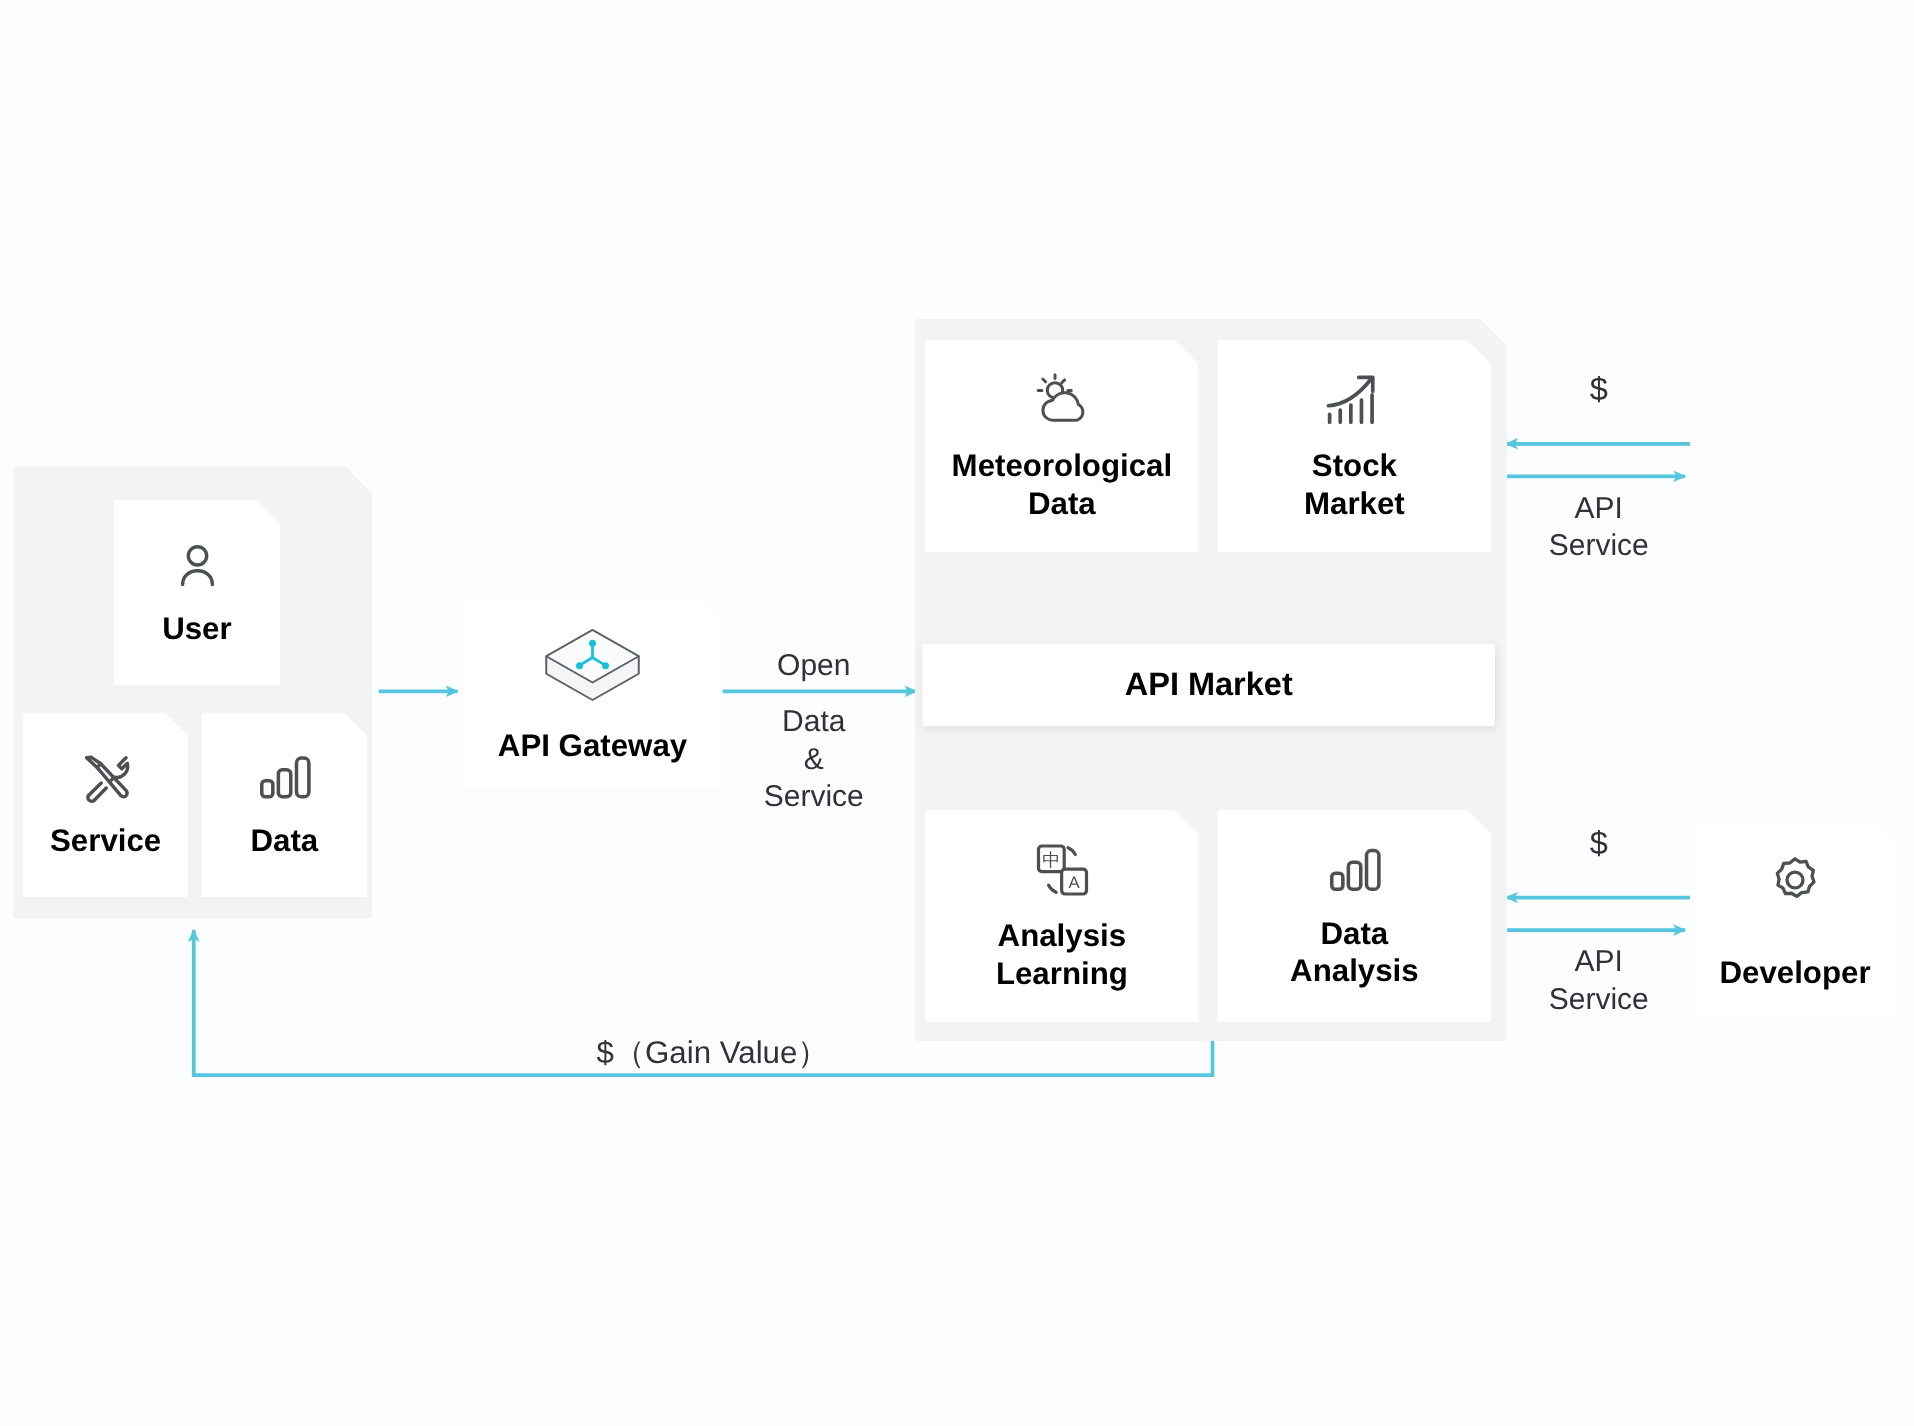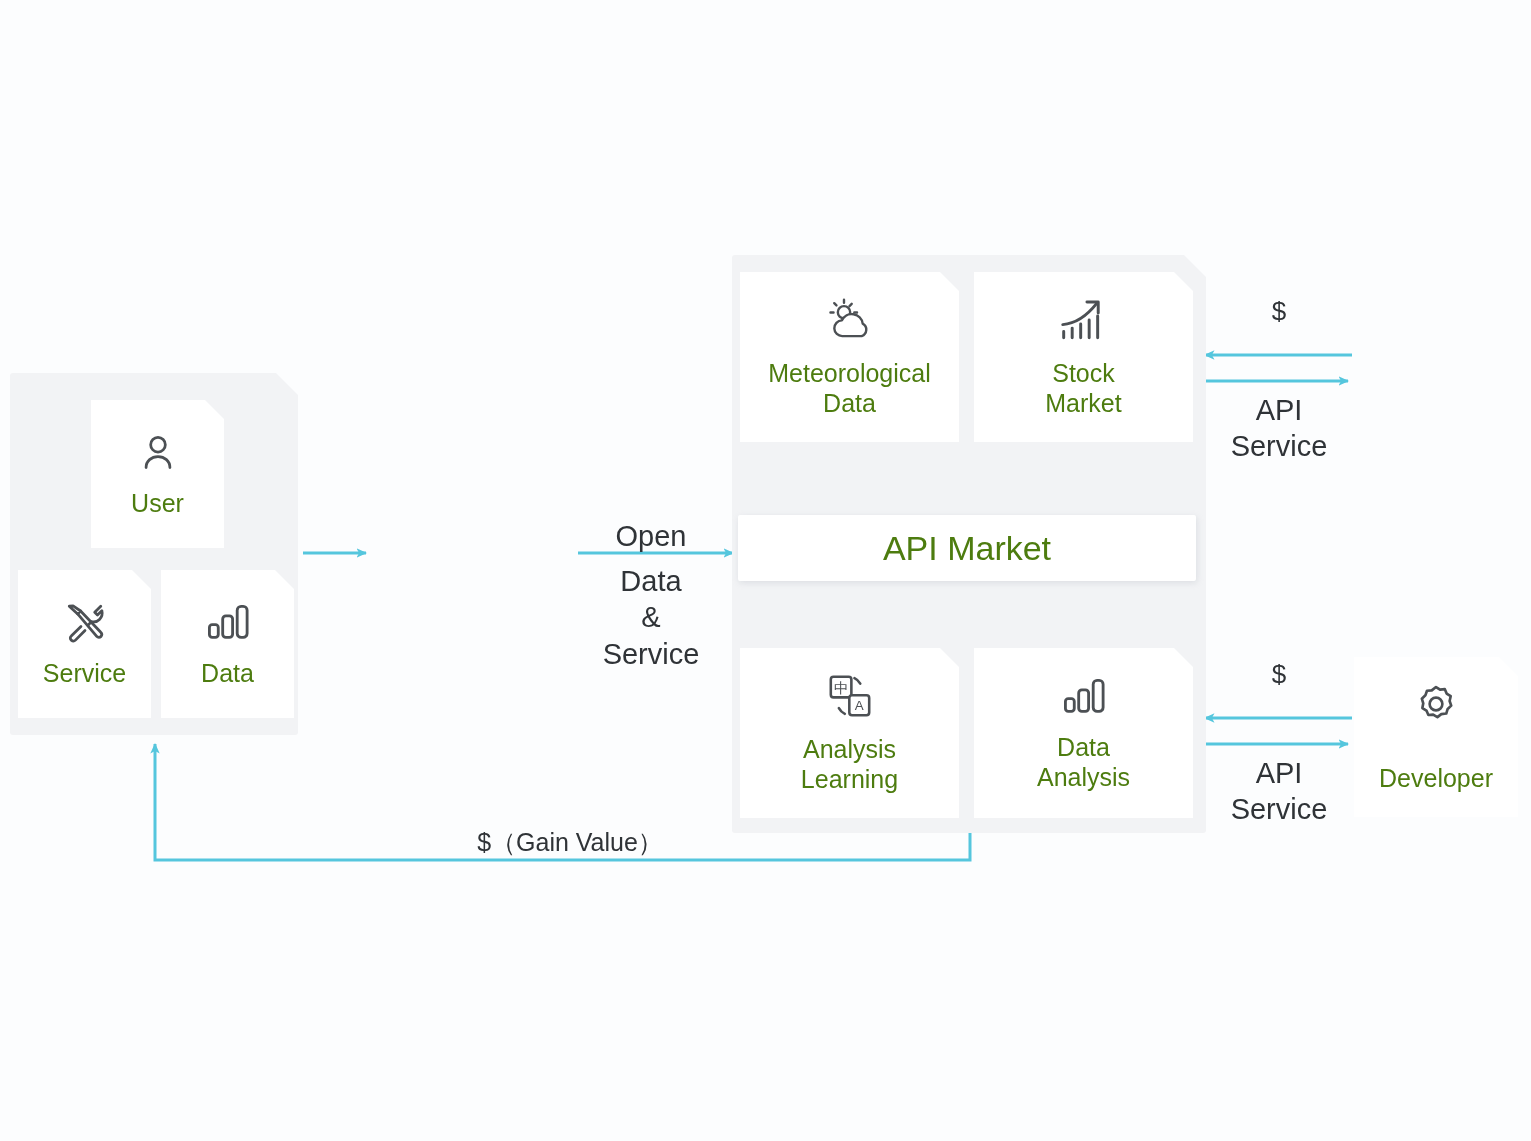--- a/index.html
+++ b/index.html
@@ -44,42 +44,43 @@
     justify-content: center;
     color: #33383d;
     clip-path: polygon(0 0, calc(100% - 19px) 0, 100% 19px, 100% 100%, 0 100%);
     filter: drop-shadow(2px 3px 3px rgba(140,150,165,0.22));
   }
   .card .card-label {
     text-align: center;
     line-height: 1.2;
     white-space: pre-line;
     font-size: 25px;
-    color: #4d7c0f;
+    color: #000000;
+    font-weight: bold;
   }
   .card .card-icon {
     display: flex;
     align-items: center;
     justify-content: center;
     margin-bottom: 14px;
   }
   .card.plain {
     clip-path: none;
     filter: drop-shadow(1px 2px 3px rgba(140,150,165,0.22));
     border-radius: 2px;
   }
 
   
   .edge {
     position: absolute;
     pointer-events: none;
   }
   .edge-label {
     position: absolute;
-    font-size: 29px;
+    font-size: 24px;
     color: #2f3337;
     text-align: center;
     line-height: 1.25;
     white-space: pre-line;
   }
 
   svg { overflow: visible; display: block; }
 </style>
 </head>
 <body>
@@ -172,20 +173,40 @@
     <span class="card-icon">
       <svg width="46" height="44" viewBox="0 0 26 24" fill="none" stroke="#4c5054" stroke-width="1.6" stroke-linejoin="round">
         <rect x="2.5" y="13.5" width="5" height="7.2" rx="1.6"></rect>
         <rect x="10" y="8.5" width="5.6" height="12.2" rx="1.8"></rect>
         <rect x="18.2" y="3.2" width="5.6" height="17.5" rx="2.2"></rect>
       </svg>
     </span>
     <span class="card-label">Data</span>
   </div>
 
+  <div class="node card" style="left:370px; top:478px; width:208px; height:152px;">
+    <span class="card-icon">
+      <svg width="86" height="72" viewBox="0 0 86 72">
+
+        <path d="M43 8 L80 29 L80 43 L43 64 L6 43 L6 29 Z" fill="#f4f5f7" stroke="#5c6167" stroke-width="1.6" stroke-linejoin="round"></path>
+
+        <path d="M43 8 L80 29 L43 50 L6 29 Z" fill="#fafbfc" stroke="#5c6167" stroke-width="1.6" stroke-linejoin="round"></path>
+
+        <g stroke="#17c0d8" stroke-width="2.2" fill="none" stroke-linecap="round">
+          <path d="M43 20 L43 30"></path>
+          <path d="M43 30 L34 35.5"></path>
+          <path d="M43 30 L52 35.5"></path>
+        </g>
+        <circle cx="43" cy="18.5" r="2.8" fill="#17c0d8"></circle>
+        <circle cx="32.6" cy="36.6" r="2.8" fill="#17c0d8"></circle>
+        <circle cx="53.4" cy="36.6" r="2.8" fill="#17c0d8"></circle>
+      </svg>
+    </span>
+    <span class="card-label">API Gateway</span>
+  </div>
 
   <div class="edge-label" style="left:580px; top:518px; width:142px;">Open</div>
   <div class="edge-label" style="left:580px; top:563px; width:142px;">Data
 &amp;
 Service</div>
 
   <div class="node panel notched" style="left:732px; top:255px; width:474px; height:578px;"></div>
 
   <div class="node card" style="left:740px; top:272px; width:219px; height:170px;">
     <span class="card-icon">
@@ -205,21 +226,21 @@
         <path d="M2.5 15.5c5.8-.4 12.2-3.6 18.5-11.6"></path>
         <path d="M15.6 3.2h6.1v6"></path>
         <path d="M3 22.6v-3.4M7.6 22.6v-5.2M12.2 22.6v-7.4M16.8 22.6v-9.6M21.4 22.6v-11.8"></path>
       </svg>
     </span>
     <span class="card-label">Stock
 Market</span>
   </div>
 
   <div class="node card plain" style="left:738px; top:515px; width:458px; height:66px;">
-    <span class="card-label" style="font-size:34px;">API Market</span>
+    <span class="card-label" style="font-size:26px;">API Market</span>
   </div>
 
   <div class="node card" style="left:740px; top:648px; width:219px; height:170px;">
     <span class="card-icon">
       <svg width="50" height="48" viewBox="0 0 28 28" fill="none" stroke="#4c5054" stroke-width="1.5" stroke-linecap="round" stroke-linejoin="round">
         <rect x="2.8" y="2.8" width="12" height="12" rx="1.6"></rect>
         <text x="8.8" y="12" font-size="8.4" fill="#4c5054" stroke="none" text-anchor="middle" font-family="'DejaVu Sans', sans-serif">中</text>
         <rect x="13.6" y="13.6" width="11.6" height="11.6" rx="1.6" fill="#ffffff"></rect>
         <text x="19.4" y="22.3" font-size="7.8" fill="#4c5054" stroke="none" text-anchor="middle" font-family="'Liberation Sans', sans-serif">A</text>
         <path d="M16.6 3.6a7.4 7.4 0 0 1 3.4 3.2"></path>

